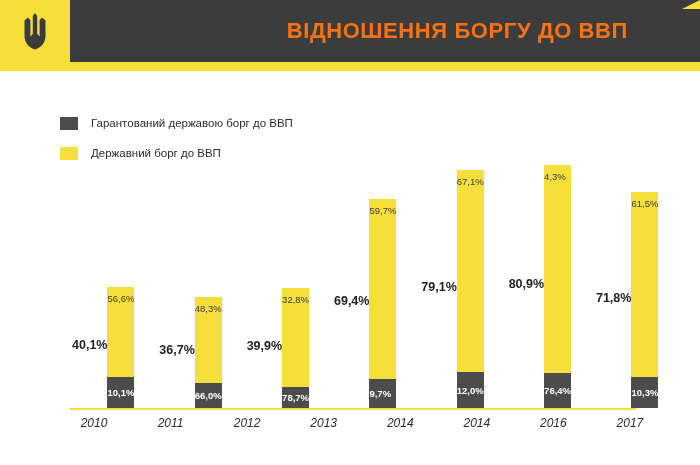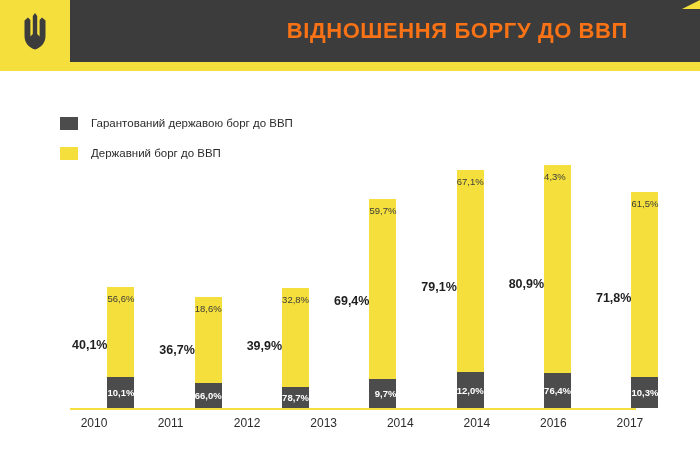--- a/index.html
+++ b/index.html
@@ -149,39 +149,40 @@
   .seg-top span {
     font-size: 9.5px;
     color: #3a3a3a;
     margin-top: 6px;
   }
   .seg-bottom {
     background: #4c4c4c;
     position: relative;
     display: flex;
     align-items: center;
-    justify-content: flex-end;
+    justify-content: flex-start;
   }
   .seg-bottom span {
     font-size: 9.5px;
     color: #ffffff;
     font-weight: bold;
   }
   .axis-labels {
     position: absolute;
     left: 72px;
     top: 266px;
     width: 580px;
     display: flex;
     justify-content: space-between;
   }
   .axis-label {
     width: 44px;
     text-align: center;
     font-size: 12px;
+    font-style: italic;
     color: #2b2b2b;
   }
 </style>
 </head>
 <body>
 
 <div class="header">
   <div class="emblem-box">
     <svg class="emblem" viewBox="0 0 26 38">
       <path d="M13 1 L15.2 4 L15.2 22 L17.6 24.5 L17.6 8 L20 5.5 L23.5 8.5 L23.5 24 C23.5 31 19 35.5 13 37.5 C7 35.5 2.5 31 2.5 24 L2.5 8.5 L6 5.5 L8.4 8 L8.4 24.5 L10.8 22 L10.8 4 Z" fill="#3c3c3c"></path>
@@ -215,21 +216,21 @@
           <span>10,1%</span>
         </div>
       </div>
     </div>
 
 
     <div class="col">
       <div class="total">36,7%</div>
       <div class="bar">
         <div class="seg-top" style="height:86px">
-          <span>18,6%</span>
+          <span>48,3%</span>
         </div>
         <div class="seg-bottom" style="height:25px">
           <span>66,0%</span>
         </div>
       </div>
     </div>
 
     <div class="col">
       <div class="total">39,9%</div>
       <div class="bar">

